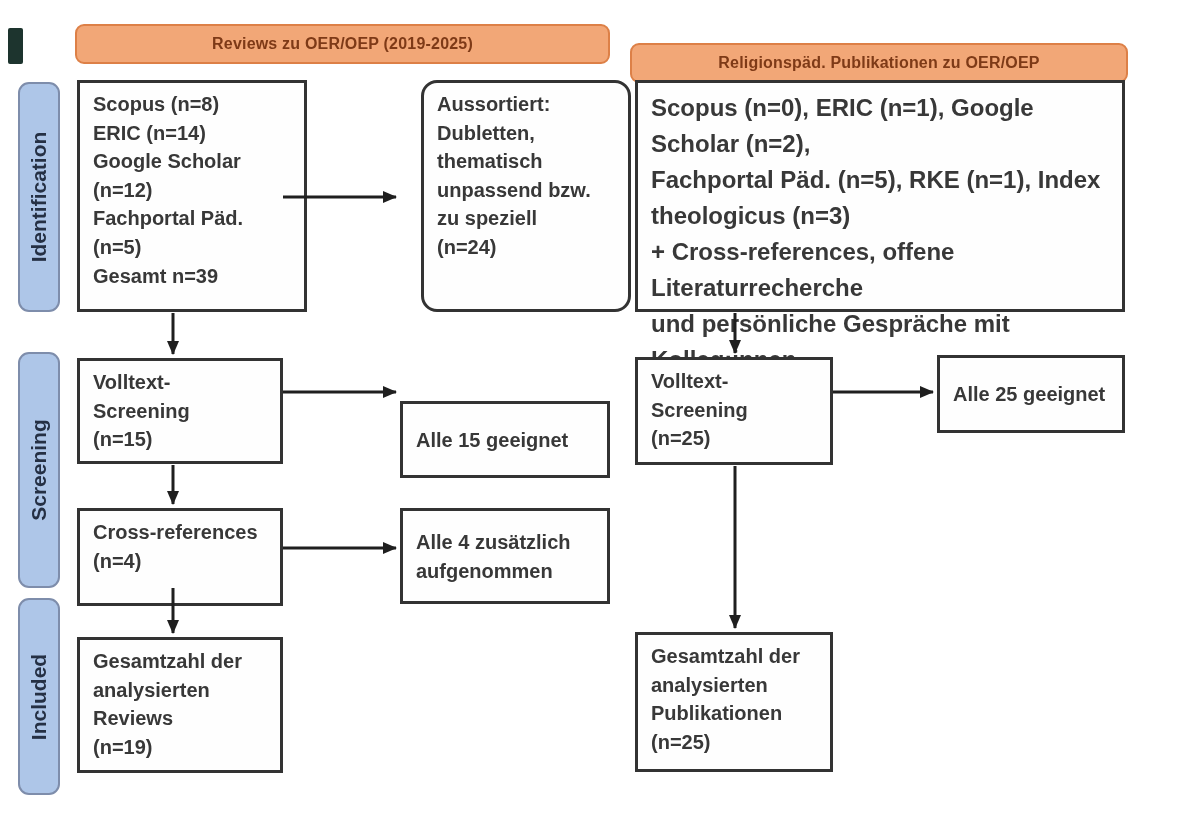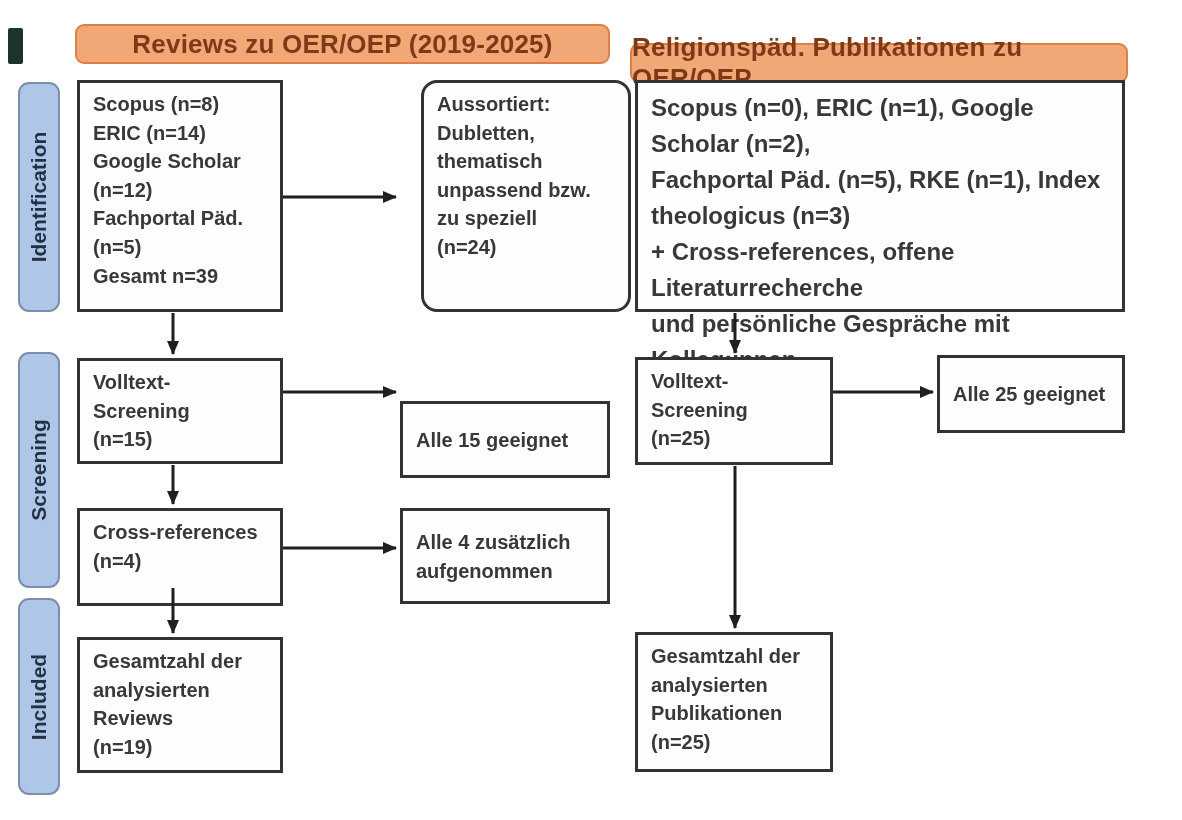--- a/index.html
+++ b/index.html
@@ -25,21 +25,21 @@
     position:absolute;
     box-sizing:border-box;
     height:40px;
     background:#f2a777;
     border:2px solid #dd8047;
     border-radius:9px;
     display:flex;
     align-items:center;
     justify-content:center;
     color:#7e3a17;
-    font-size:26px;
+    font-size:16px;
     font-weight:bold;
     letter-spacing:0.2px;
   }
   .hdr-left{ left:75px; top:24px; width:535px; }
   .hdr-right{ left:630px; top:24px; width:498px;margin-top:19px; }
 
   .stage{
     position:absolute;
     box-sizing:border-box;
     width:42px;
@@ -70,21 +70,21 @@
     font-size:20px;
     font-weight:600;
     line-height:1.43;
     white-space:pre-line;
     padding:7px 10px 6px 13px;
   }
   .fbox.vcenter{
     display:flex;
     align-items:center;
   }
-  .b-a1{ left:77px;  top:80px;  width:206px; height:232px; }
+  .b-a1{ left:77px;  top:80px;  width:230px; height:232px; }
   .b-b1{ left:421px; top:80px;  width:210px; height:232px;border-radius:16px; }
   .b-c1{ left:635px; top:80px;  width:490px; height:232px; font-size:24px; line-height:1.5; }
   .b-a2{ left:77px;  top:358px; width:206px; height:106px; }
   .b-b2{ left:400px; top:355px; width:210px; height:77px;margin-top:46px;  }
   .b-c2{ left:635px; top:357px; width:198px; height:108px; }
   .b-d2{ left:937px; top:355px; width:188px; height:78px;text-align:right;  }
   .b-a3{ left:77px;  top:508px; width:206px; height:98px;  }
   .b-b3{ left:400px; top:508px; width:210px; height:96px;  }
   .b-a4{ left:77px;  top:637px; width:206px; height:136px; }
   .b-c4{ left:635px; top:632px; width:198px; height:140px; }

